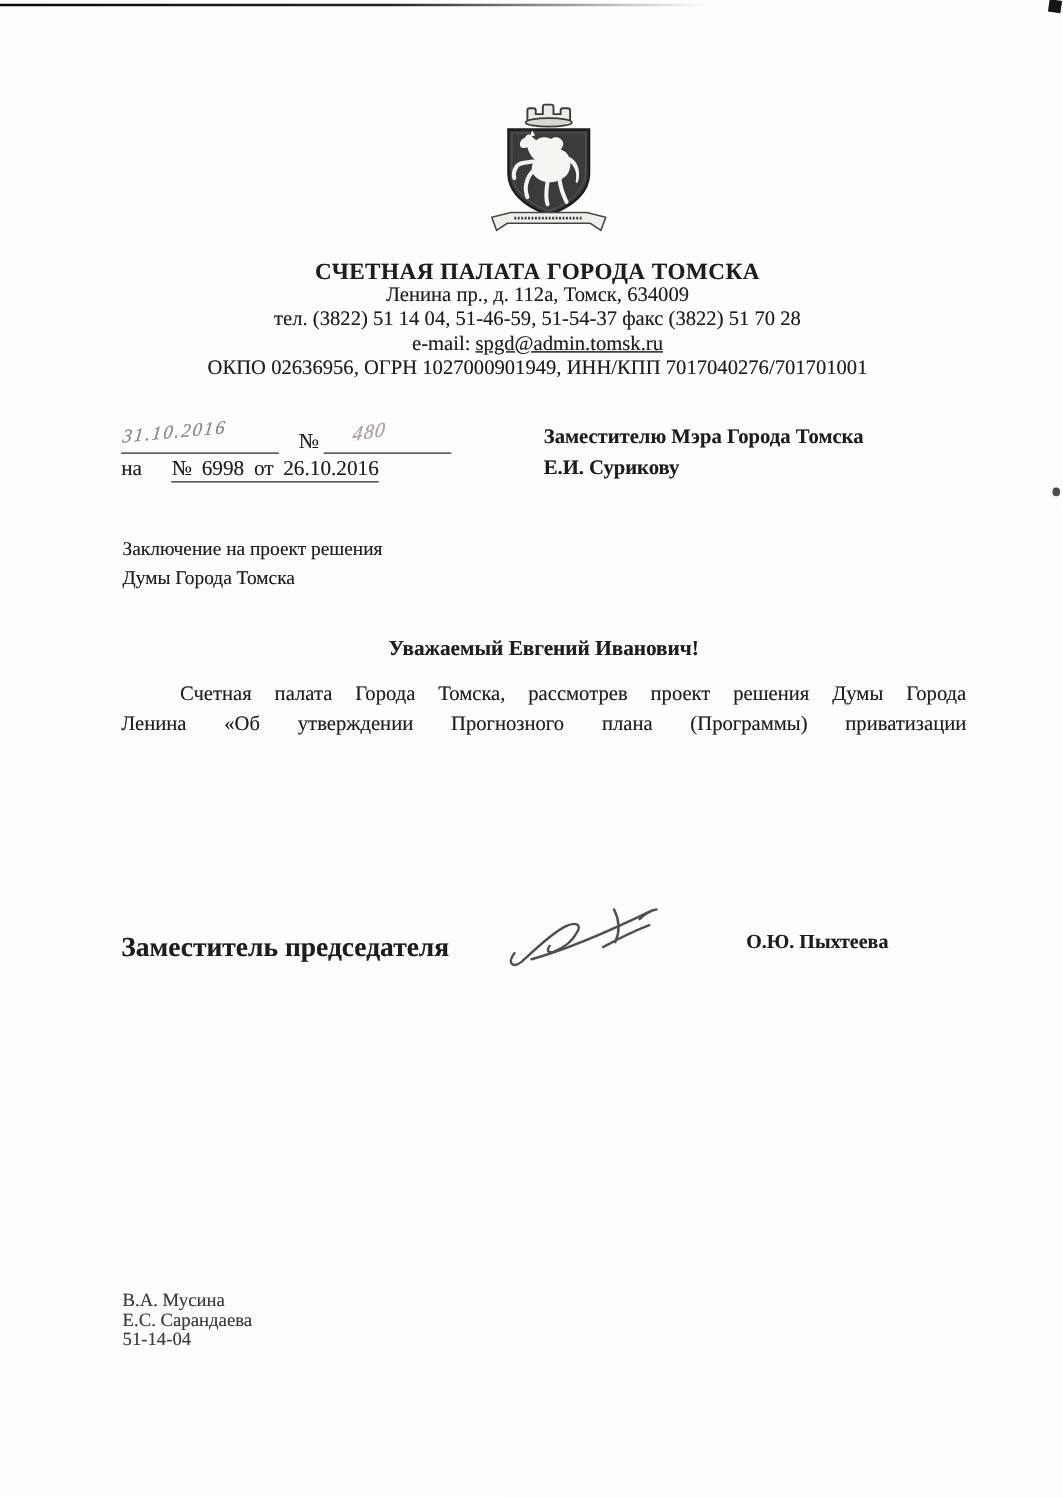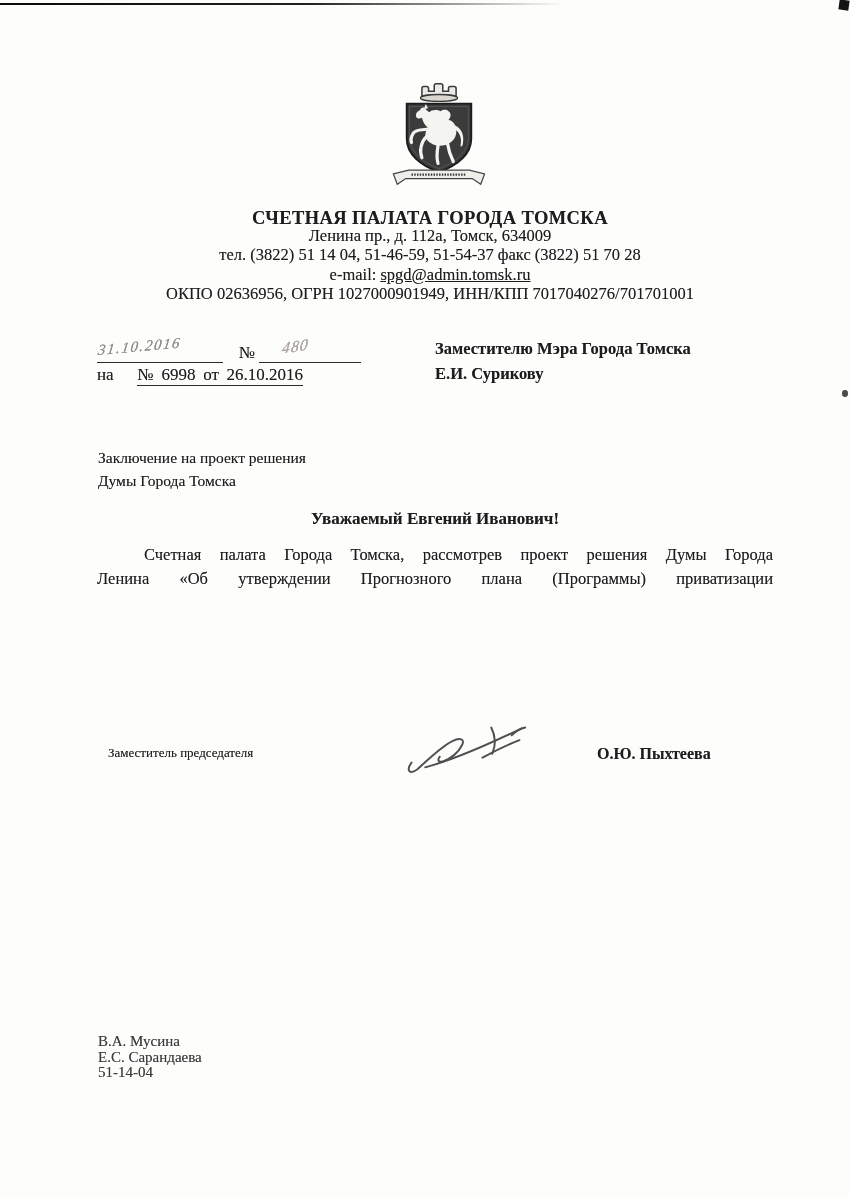--- a/index.html
+++ b/index.html
@@ -73,43 +73,43 @@
   .ref-row2 .underlined { border-bottom: 1.6px solid #2a2a2a; padding-bottom: 1px; margin-left: 16px; }
 
   
   .addressee {
     position: absolute; left: 435px; top: 336px; width: 340px;
     font-weight: bold; font-size: 16.5px; line-height: 25px;
   }
 
   
   .subject {
-    position: absolute; left: 98px; top: 446px; width: 320px;
+    position: absolute; left: 98px; top: 428px; width: 320px;
     font-size: 15.5px; line-height: 23px;
   }
 
   
   .salutation {
     position: absolute; left: 97px; top: 509px; width: 676px;
     text-align: center; font-weight: bold; font-size: 17px;
   }
 
   
   .body-par {
     position: absolute; left: 97px; top: 543px; width: 676px;
     font-size: 16.5px; line-height: 23.6px;
   }
   .bl { white-space: normal; }
   .bl.j { text-align: justify; text-align-last: justify; }
   .bl-first { text-indent: 47px; }
 
   
   .signer-pos {
-    position: absolute; left: 108px; top: 745px;
-    font-weight: normal; font-size: 13px;
+    position: absolute; left: 97px; top: 745px;
+    font-weight: bold; font-size: 22px;
   }
   .signature { position: absolute; left: 398px; top: 715px; width: 136px; height: 62px; }
   .signer-name {
     position: absolute; left: 597px; top: 745px;
     font-weight: bold; font-size: 16px;
   }
 
   
   .footer {
     position: absolute; left: 98px; top: 1034px;

